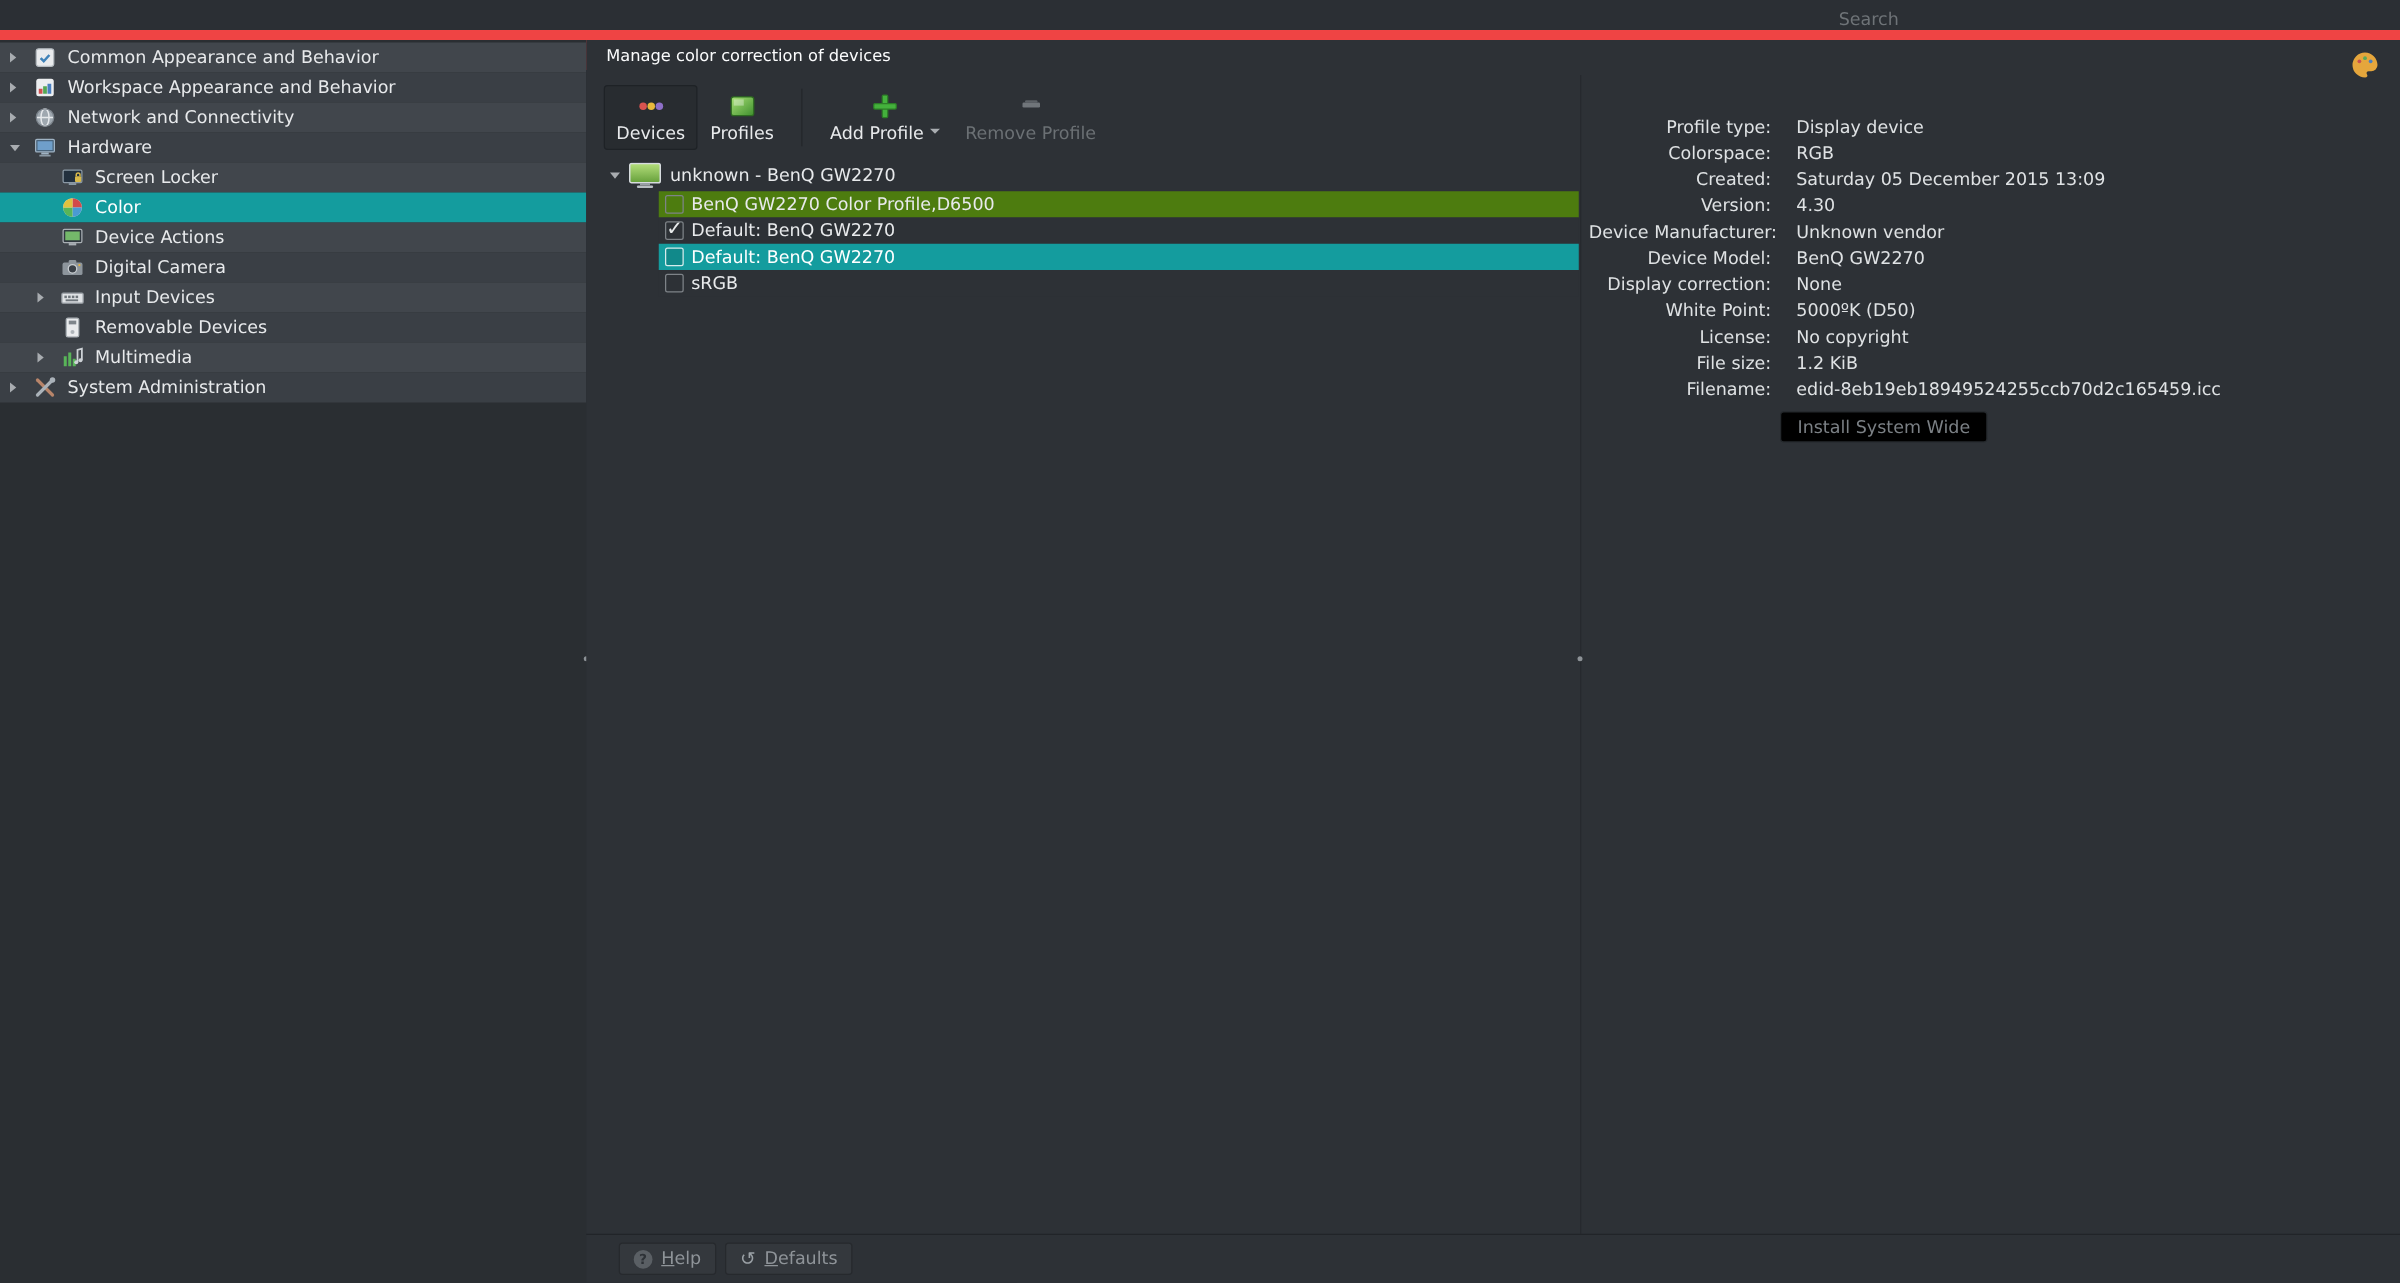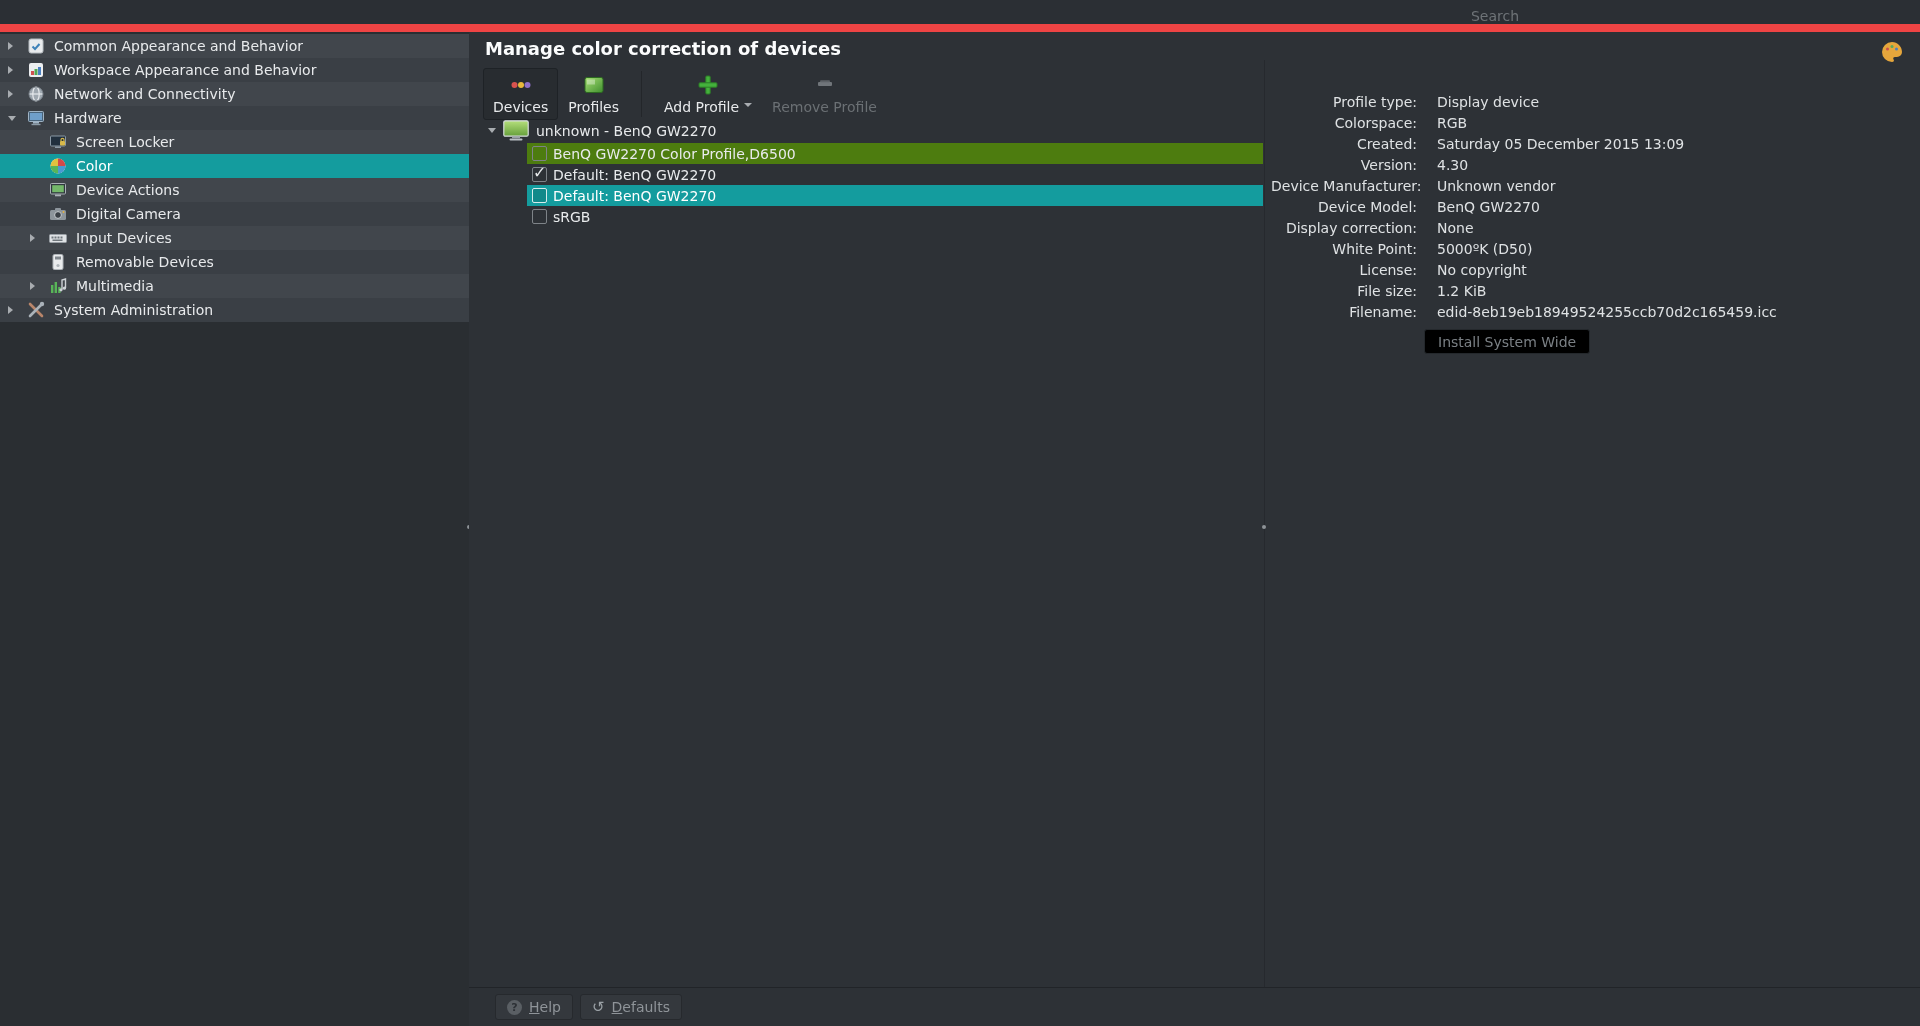--- a/index.html
+++ b/index.html
@@ -30,35 +30,35 @@
   .side-row.lvl1 { padding-left:30px; }
   .side-row.selected { background:#149c9e; color:#ffffff; }
   .arrow-slot { width:18px; flex:none; display:flex; align-items:center; }
   .tri-r { width:0; height:0; border-left:5px solid #a8acb0; border-top:4px solid transparent; border-bottom:4px solid transparent; }
   .tri-d { width:0; height:0; border-top:5px solid #a8acb0; border-left:4px solid transparent; border-right:4px solid transparent; }
   .side-icon { width:20px; height:20px; margin-right:8px; flex:none; }
   .side-lbl { white-space:nowrap; }
 
   
   .main { position:absolute; left:469px; top:32px; right:0; bottom:0; background:#2d3136; }
-  .page-title { position:absolute; left:16px; top:6px; font-size:18px; font-weight:bold; color:#fbfcfd; white-space:nowrap; }
+  .page-title { position:absolute; left:16px; top:6px; font-size:13px; font-weight:normal; color:#fbfcfd; white-space:nowrap; }
   .module-icon { position:absolute; right:16px; top:8px; }
 
   
   .tb { position:absolute; left:14px; top:36px; display:flex; align-items:stretch; }
   .tb-btn { display:flex; flex-direction:column; align-items:center; gap:3px;
     padding:5px 9px 4px; border:1px solid transparent; border-radius:3px; min-width:54px; cursor:default; }
   .tb-btn.checked { background:#282c30; border-color:#1e2226; }
   .tb-icon { height:22px; display:flex; align-items:center; justify-content:center; }
   .tb-lbl { display:flex; gap:4px; color:#e8eaec; white-space:nowrap; }
   .tb-btn.disabled .tb-lbl { color:#6b7074; }
   .tb-sep { width:1px; background:#23262a; margin:3px 12px; }
 
   
-  .tree { position:absolute; left:15px; top:86px; width:779px; }
+  .tree { position:absolute; left:15px; top:96px; width:779px; }
   .tree-device { height:25px; display:flex; align-items:center; gap:7px; padding-left:4px; cursor:default; }
   .tree-rows { margin-left:43px; }
   .tree-row { height:21px; display:flex; align-items:center; background:#2d3136; cursor:default; }
   .tree-row.alt { background:#4d7c0f; }
   .tree-row.selected { background:#149c9e; color:#ffffff; }
   .cbx { width:15px; height:15px; border:1px solid #7e8388; border-radius:2px;
     margin:0 6px 0 5px; position:relative; flex:none; }
   .tree-row.selected .cbx { border-color:#d6ecec; background:rgba(0,0,0,0.12); }
   .cbx .check { position:absolute; left:0px; top:-5px; font-size:16px; color:#e8ebec; }
   .tree-lbl { white-space:nowrap; }

